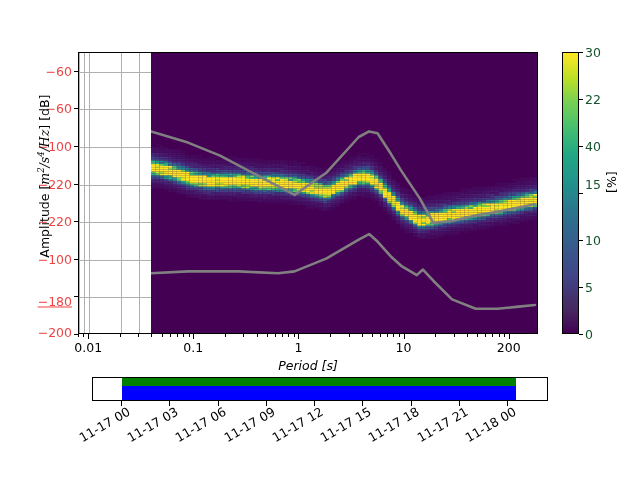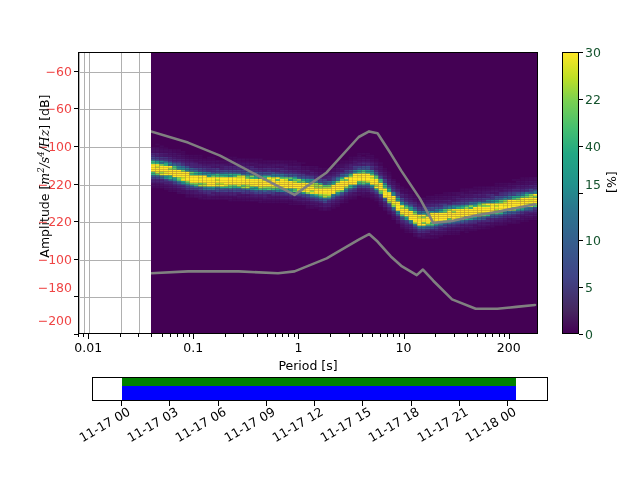--- a/index.html
+++ b/index.html
@@ -61,21 +61,21 @@
     font-size:12.5px; color:#000;
     transform:translateX(-50%);
     white-space:nowrap;
   }
   #xticks { position:absolute; left:78px; top:334px; width:460px; height:8px; }
   .xtick-major { position:absolute; top:0; width:1px; height:4.5px; background:#000; }
   .xtick-minor { position:absolute; top:0; width:1px; height:2.6px; background:#000; }
 
   #xaxis-title {
     position:absolute; left:78px; top:358px; width:460px;
-    text-align:center; font-size:12.5px; color:#000;
+    text-align:center; font-size:12.5px; color:#000;font-style:italic;
   }
 
   
   #yaxis-title {
     position:absolute;
     left:-86px; top:168px;
     width:260px; text-align:center;
     font-size:12.5px; color:#000;
     transform:rotate(-90deg);
     transform-origin:center center;
@@ -2276,22 +2276,22 @@
       <div class="ytick" style="top: 244.4px;"></div>
       <div class="ytick" style="top: 282px;"></div>
     </div>
   <div id="ylabels">
       <div class="ylab" style="top: 18.8px;">−60</div>
       <div class="ylab" style="top: 56.4px;">−60</div>
       <div class="ylab" style="top: 94px;">−100</div>
       <div class="ylab" style="top: 131.6px;">−220</div>
       <div class="ylab" style="top: 169.2px;">−220</div>
       <div class="ylab" style="top: 206.8px;">−100</div>
-      <div class="ylab" style="top: 235px;">−180</div>
-      <div class="ylab" style="top: 268px;">−200</div>
+      <div class="ylab" style="top: 249px; text-decoration: underline;">−180</div>
+      <div class="ylab" style="top: 280px;">−200</div>
     </div>
   <div id="yaxis-title">Amplitude [<span class="mathit">m</span><sup class="exp">2</sup><span class="mathit">/s</span><sup class="exp">4</sup><span class="mathit">/Hz</span>] [dB]</div>
 
   <div id="xticks">
       <div class="xtick-minor" style="left: 0px;"></div>
       <div class="xtick-minor" style="left: 5.38px;"></div>
       <div class="xtick-minor" style="left: 41.83px;"></div>
       <div class="xtick-minor" style="left: 60.35px;"></div>
       <div class="xtick-minor" style="left: 73.48px;"></div>
       <div class="xtick-minor" style="left: 83.67px;"></div>

